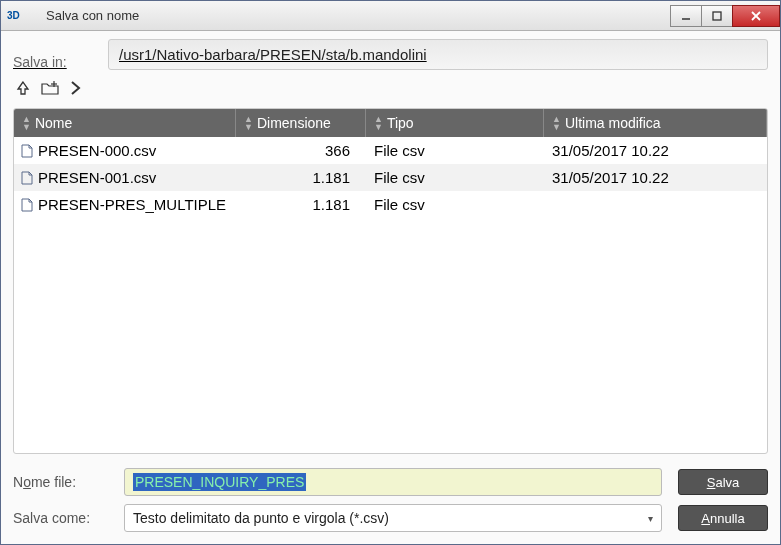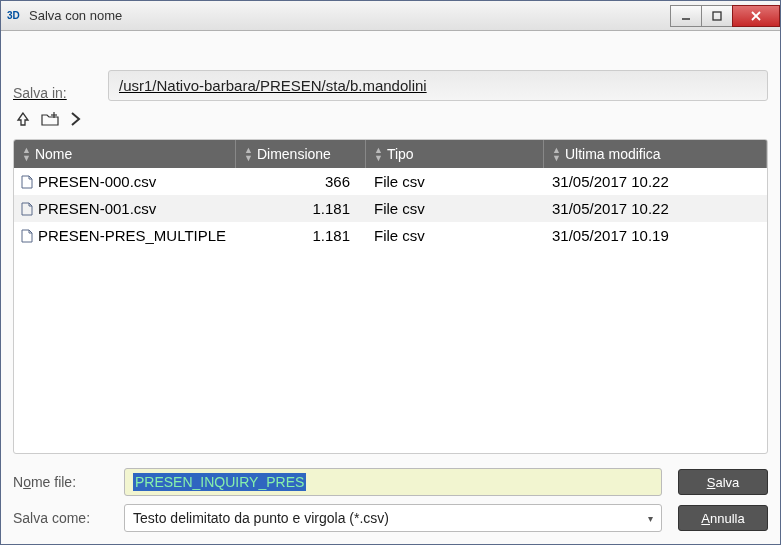--- a/index.html
+++ b/index.html
@@ -13,20 +13,21 @@
     border: 1px solid #5a6a8a;
   }
   .titlebar {
     height: 30px;
     background: linear-gradient(to bottom, #f5f5f5, #e1e1e1);
     border-bottom: 1px solid #b0b0b0;
     display: flex;
     align-items: center;
     padding: 0 0 0 6px;
     position: relative;
+    gap: 17px;
   }
   .titlebar .appicon {
     width: 16px; height: 16px;
     margin-right: 6px;
     font-size: 10px;
     font-weight: bold;
     color: #0050a0;
     display: flex;
     align-items: center;
   }
@@ -78,21 +79,20 @@
     font-size: 14px;
   }
   .pathbox {
     flex: 1;
     background: linear-gradient(to bottom,#eaeaea,#f5f5f5);
     border: 1px solid #ccc;
     border-radius: 3px;
     padding: 6px 10px;
     font-size: 15px;
     color: #222;
-    margin-top: 31px;
   }
   .nav-icons {
     display: flex;
     gap: 10px;
     padding: 4px 2px 8px 2px;
     color: #333;
     font-size: 16px;
   }
   .nav-icons span { cursor: pointer; }
   .filelist {
@@ -327,21 +327,20 @@
             <span class="fileicon">
               <svg width="12" height="14" viewBox="0 0 12 14">
                 <path d="M1 1 H8 L11 4 V13 H1 Z" fill="none" stroke="#5a6a8a" stroke-width="1"></path>
                 <path d="M8 1 V4 H11" fill="none" stroke="#5a6a8a" stroke-width="1"></path>
               </svg>
             </span>
             <span>PRESEN-PRES_MULTIPLE</span>
           </div>
           <div class="c-size">1.181</div>
           <div class="c-type">File csv</div>
-          <div class="c-mod">31/05/2017 10.19</div>
         </div>
       </div>
   </div>
 
   <div class="bottom">
     <div class="brow">
       <div class="blabel">
         <span>N</span><span class="ul">o</span><span>me file:</span>
       </div>
       <div class="filename-input">

